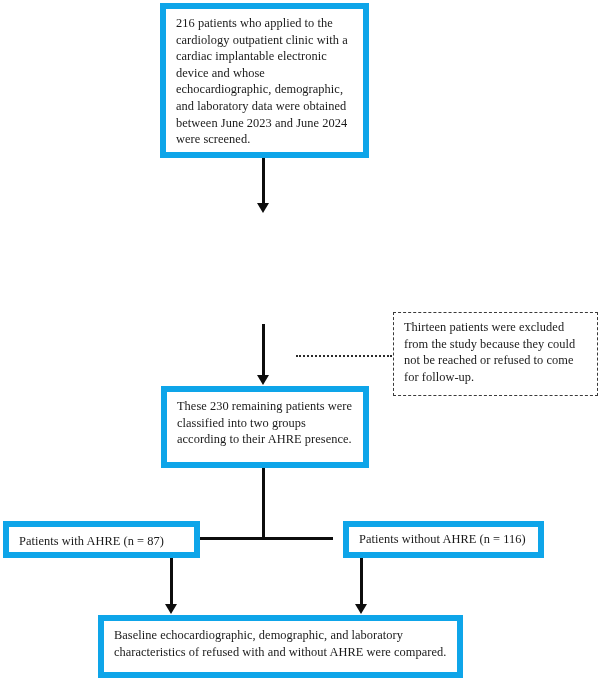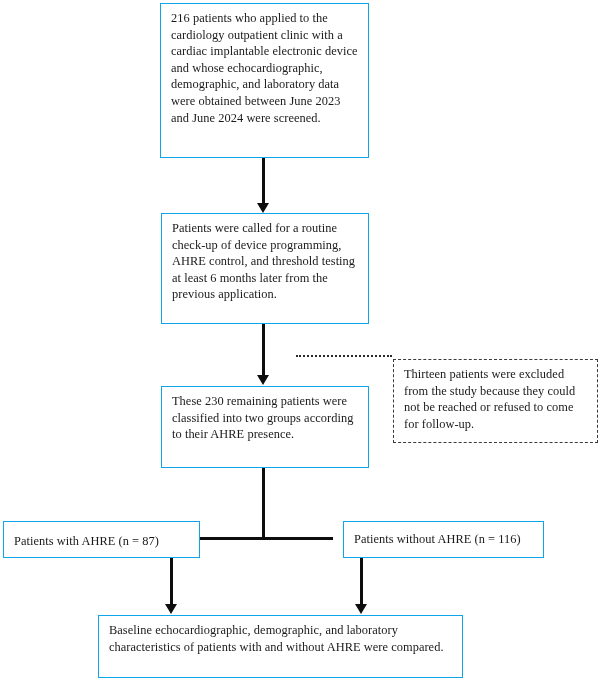--- a/index.html
+++ b/index.html
@@ -16,31 +16,30 @@
     position: relative;
     width: 600px;
     height: 681px;
     background: #ffffff;
     overflow: hidden;
   }
   .node {
     position: absolute;
     box-sizing: border-box;
     background: #ffffff;
-    border: 1px solid #0ea5e9;
+    border: 6px solid #0ea5e9;
     font-size: 12.4px;
     line-height: 16.6px;
     color: #1a1a1a;
     padding: 6px 9px 6px 10px;
     letter-spacing: 0.05px;
   }
   .node.dashed {
     border: 1px dashed #3a3a3a;
     border-style: dashed;
-    margin-top: 47px;
   }
   .node.centered-v {
     display: flex;
     align-items: center;
   }
   .node .txt {
     display: block;
     white-space: pre-line;
   }
 
@@ -74,23 +73,20 @@
 
 <div id="flowchart">
 
   <div class="node" style="left:160px; top:3px; width:209px; height:155px;">
     <span class="txt">216 patients who applied to the cardiology outpatient clinic with a cardiac implantable electronic device and whose echocardiographic, demographic, and laboratory data were obtained between June 2023 and June 2024 were screened.</span>
   </div>
 
   <div class="vline" style="left:262px; top:158px; height:46px;"></div>
   <div class="arrowhead" style="left:257px; top:203px;"></div>
 
-  <div class="node" style="left:161px; top:213px; width:208px; height:111px;">
-    <span class="txt">Patients were called for a routine check-up of device programming, AHRE control, and threshold testing at least 6 months later from the previous application.</span>
-  </div>
 
   <div class="vline" style="left:262px; top:324px; height:52px;"></div>
   <div class="arrowhead" style="left:257px; top:375px;"></div>
 
   <div class="dotline" style="left:296px; top:355px; width:96px;"></div>
 
   <div class="node dashed" style="left:393px; top:312px; width:205px; height:84px;">
     <span class="txt">Thirteen patients were excluded from the study because they could not be reached or refused to come for follow-up.</span>
   </div>
 
@@ -109,16 +105,16 @@
     <span class="txt">Patients without AHRE (n = 116)</span>
   </div>
 
   <div class="vline" style="left:170px; top:558px; height:47px;"></div>
   <div class="arrowhead" style="left:165px; top:604px;"></div>
 
   <div class="vline" style="left:360px; top:558px; height:47px;"></div>
   <div class="arrowhead" style="left:355px; top:604px;"></div>
 
   <div class="node" style="left:98px; top:615px; width:365px; height:63px;">
-    <span class="txt">Baseline echocardiographic, demographic, and laboratory characteristics of patients with and without AHRE were compared.</span>
+    <span class="txt">Baseline echocardiographic, demographic, and laboratory characteristics of refused with and without AHRE were compared.</span>
   </div>
 
 </div>
 
 </body></html>

